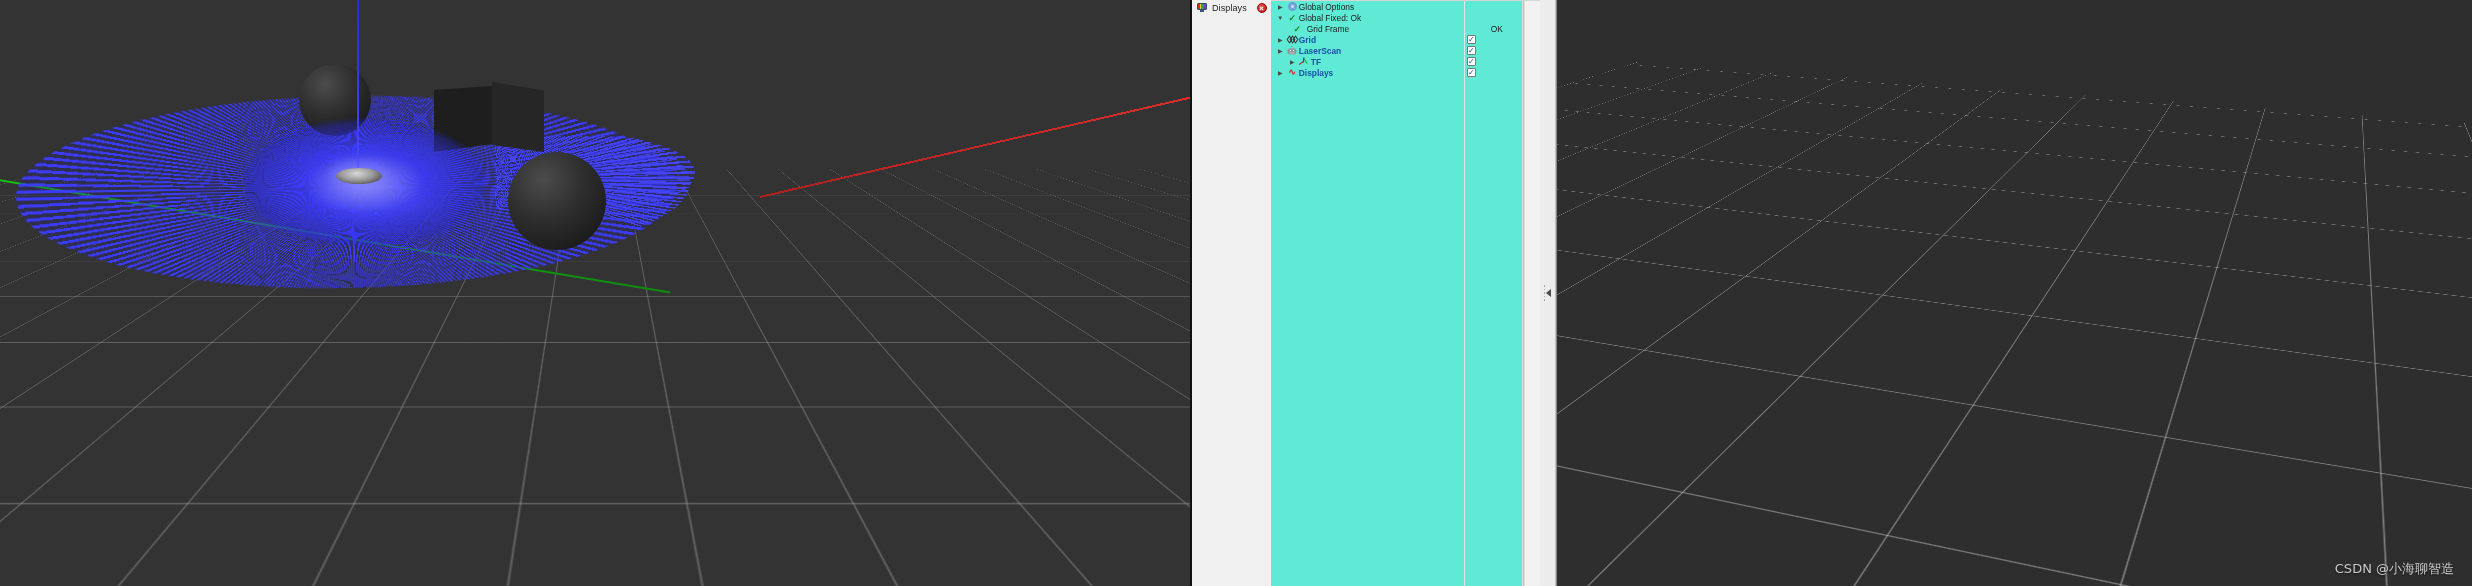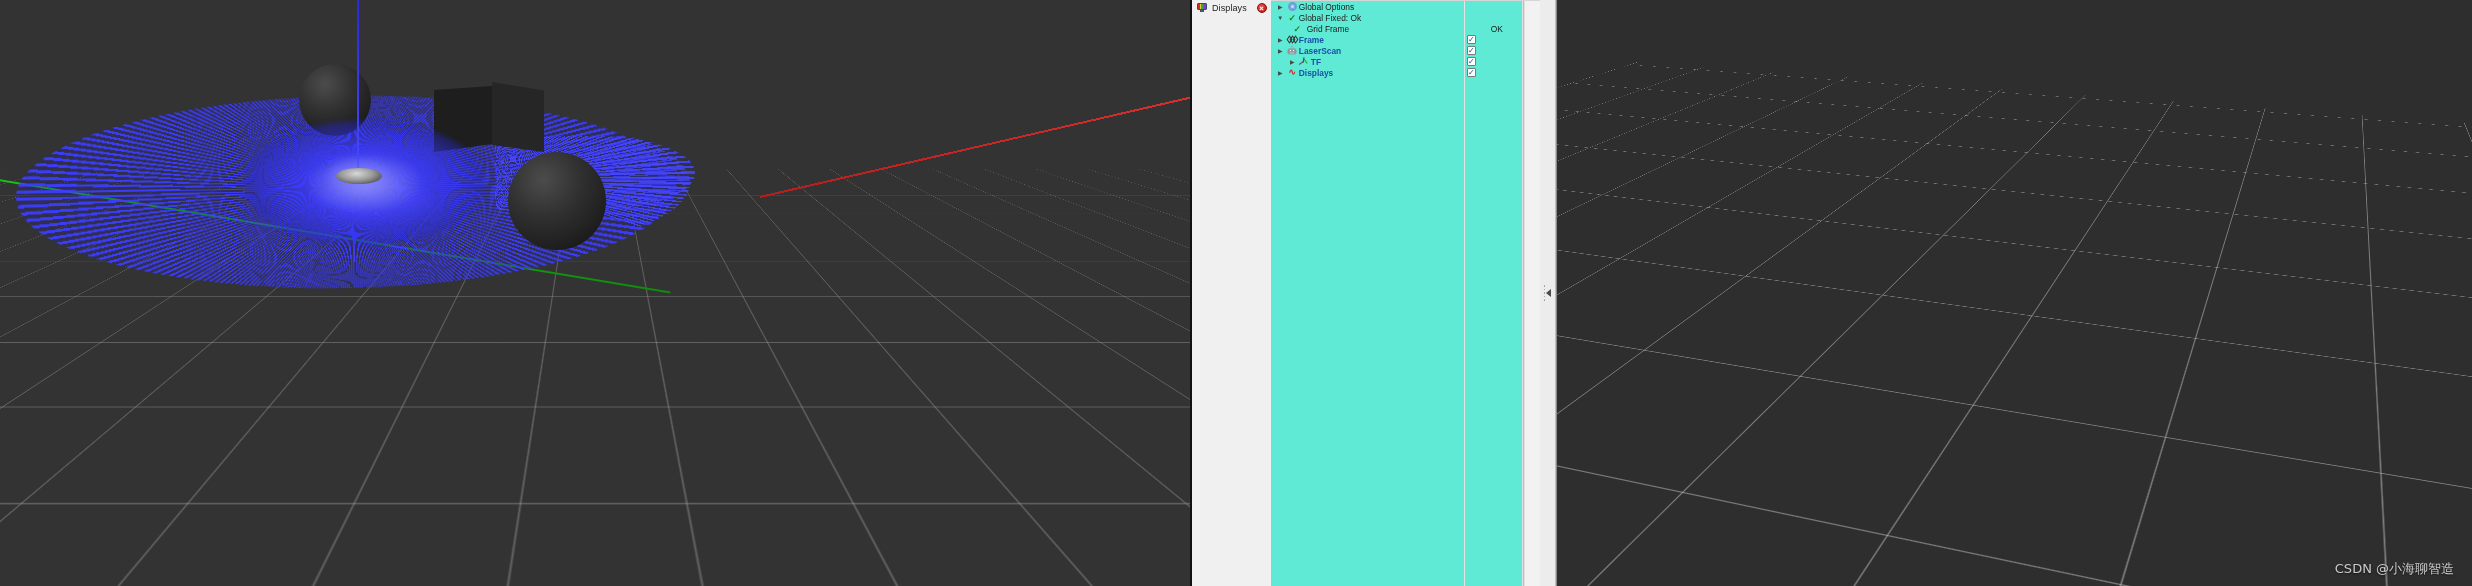--- a/index.html
+++ b/index.html
@@ -307,21 +307,21 @@
 
       <div class="tree-row" style="padding-left:4px;">
         <div class="tw-arrow">▶</div>
         <div class="tw-icon">
           <div class="grid-ic">
               <span></span>
               <span></span>
               <span></span>
             </div>
         </div>
-        <div class="tw-label link">Frame</div>
+        <div class="tw-label link">Grid</div>
         <div class="tw-check">✓</div>
       </div>
 
       <div class="tree-row" style="padding-left:4px;">
         <div class="tw-arrow">▶</div>
         <div class="tw-icon">
             <span class="robot-ic">🤖</span>
           </div>
         <div class="tw-label link">LaserScan</div>
         <div class="tw-check">✓</div>

